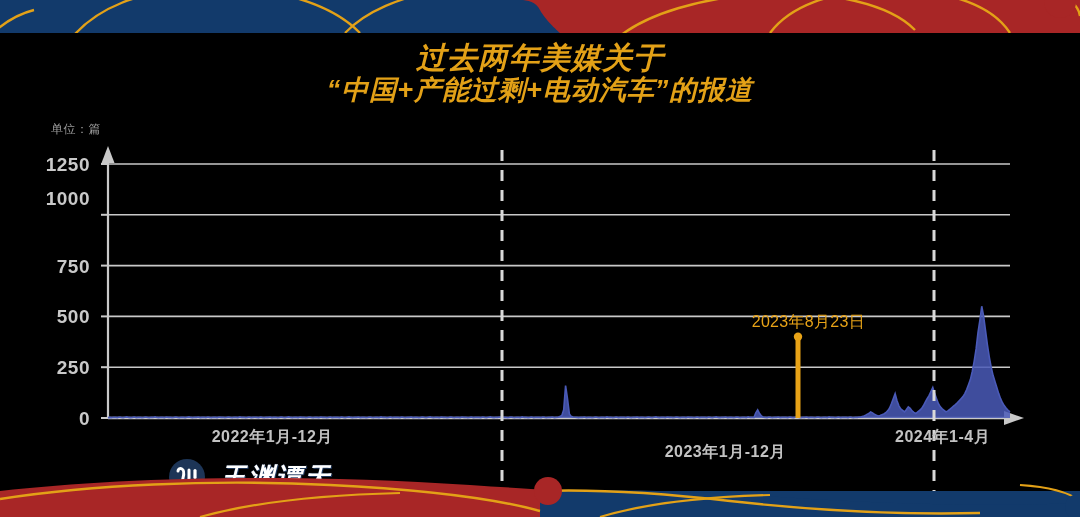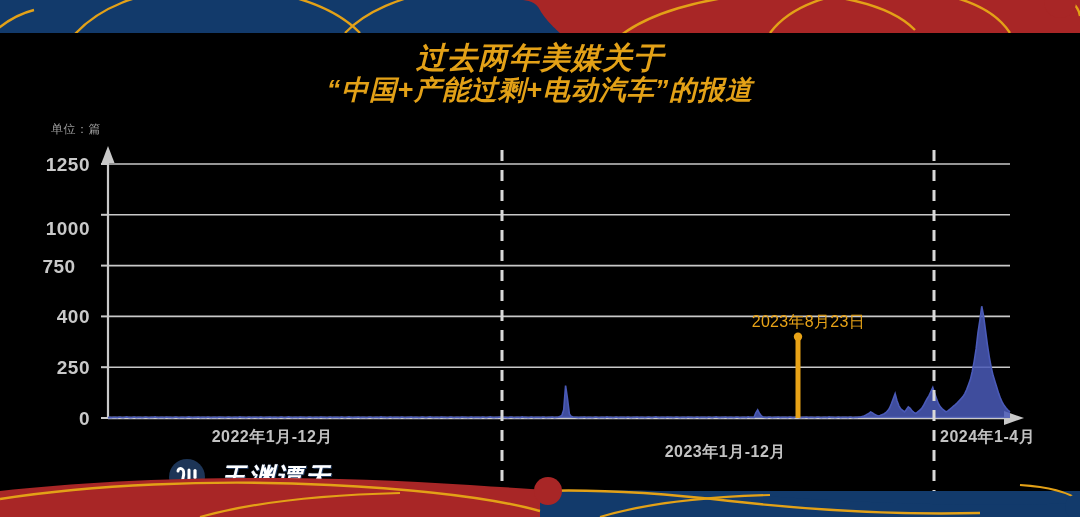--- a/index.html
+++ b/index.html
@@ -94,30 +94,30 @@
       </g>
     <g id="annot-layer">
         <line x1="798" x2="798" y1="336.72" y2="418" stroke="#E8A317" stroke-width="5"></line>
         <circle cx="798" cy="336.72" r="4.2" fill="#E8A317"></circle>
       </g>
   </svg>
 
   <div id="ylabels">
       <div class="ylabel" style="left: 28px; top: 408px;">0</div>
       <div class="ylabel" style="left: 28px; top: 357.2px;">250</div>
-      <div class="ylabel" style="left: 28px; top: 306.4px;">400</div>
-      <div class="ylabel" style="left: 28px; top: 255.6px; text-align: center;">750</div>
-      <div class="ylabel" style="left: 28px; top: 218px;">1000</div>
+      <div class="ylabel" style="left: 28px; top: 306.4px;">500</div>
+      <div class="ylabel" style="left: 28px; top: 255.6px;">750</div>
+      <div class="ylabel" style="left: 28px; top: 188px;">1000</div>
       <div class="ylabel" style="left: 28px; top: 154px;">1250</div>
     </div>
 
   <div id="xlabels">
       <div class="xlabel" style="top: 427px; left: 211.664px;">2022年1月-12月</div>
       <div class="xlabel" style="top: 427px; left: 664.664px; margin-top: 15px;">2023年1月-12月</div>
-      <div class="xlabel" style="top: 427px; left: 940px;">2024年1-4月</div>
+      <div class="xlabel" style="top: 427px; left: 895px;">2024年1-4月</div>
     </div>
 
   <div id="annot-label" style="top: 311.72px; left: 751.688px; color: rgb(232, 163, 23);">2023年8月23日</div>
 
   <div id="watermark">
     <svg width="38" height="38" viewBox="0 0 38 38">
       <circle cx="19" cy="19" r="18" fill="#1D3557"></circle>
       <path d="M10,13 C10,11 12,10 14,11 C16,12 16,16 15,20 C14,24 14,27 17,27 C20,27 21,24 21,20 L21,12" fill="none" stroke="#ffffff" stroke-width="3" stroke-linecap="round"></path>
       <circle cx="27" cy="25" r="2.6" fill="#ffffff"></circle>
       <rect x="25.4" y="11" width="3.2" height="10" rx="1.6" fill="#ffffff"></rect>

